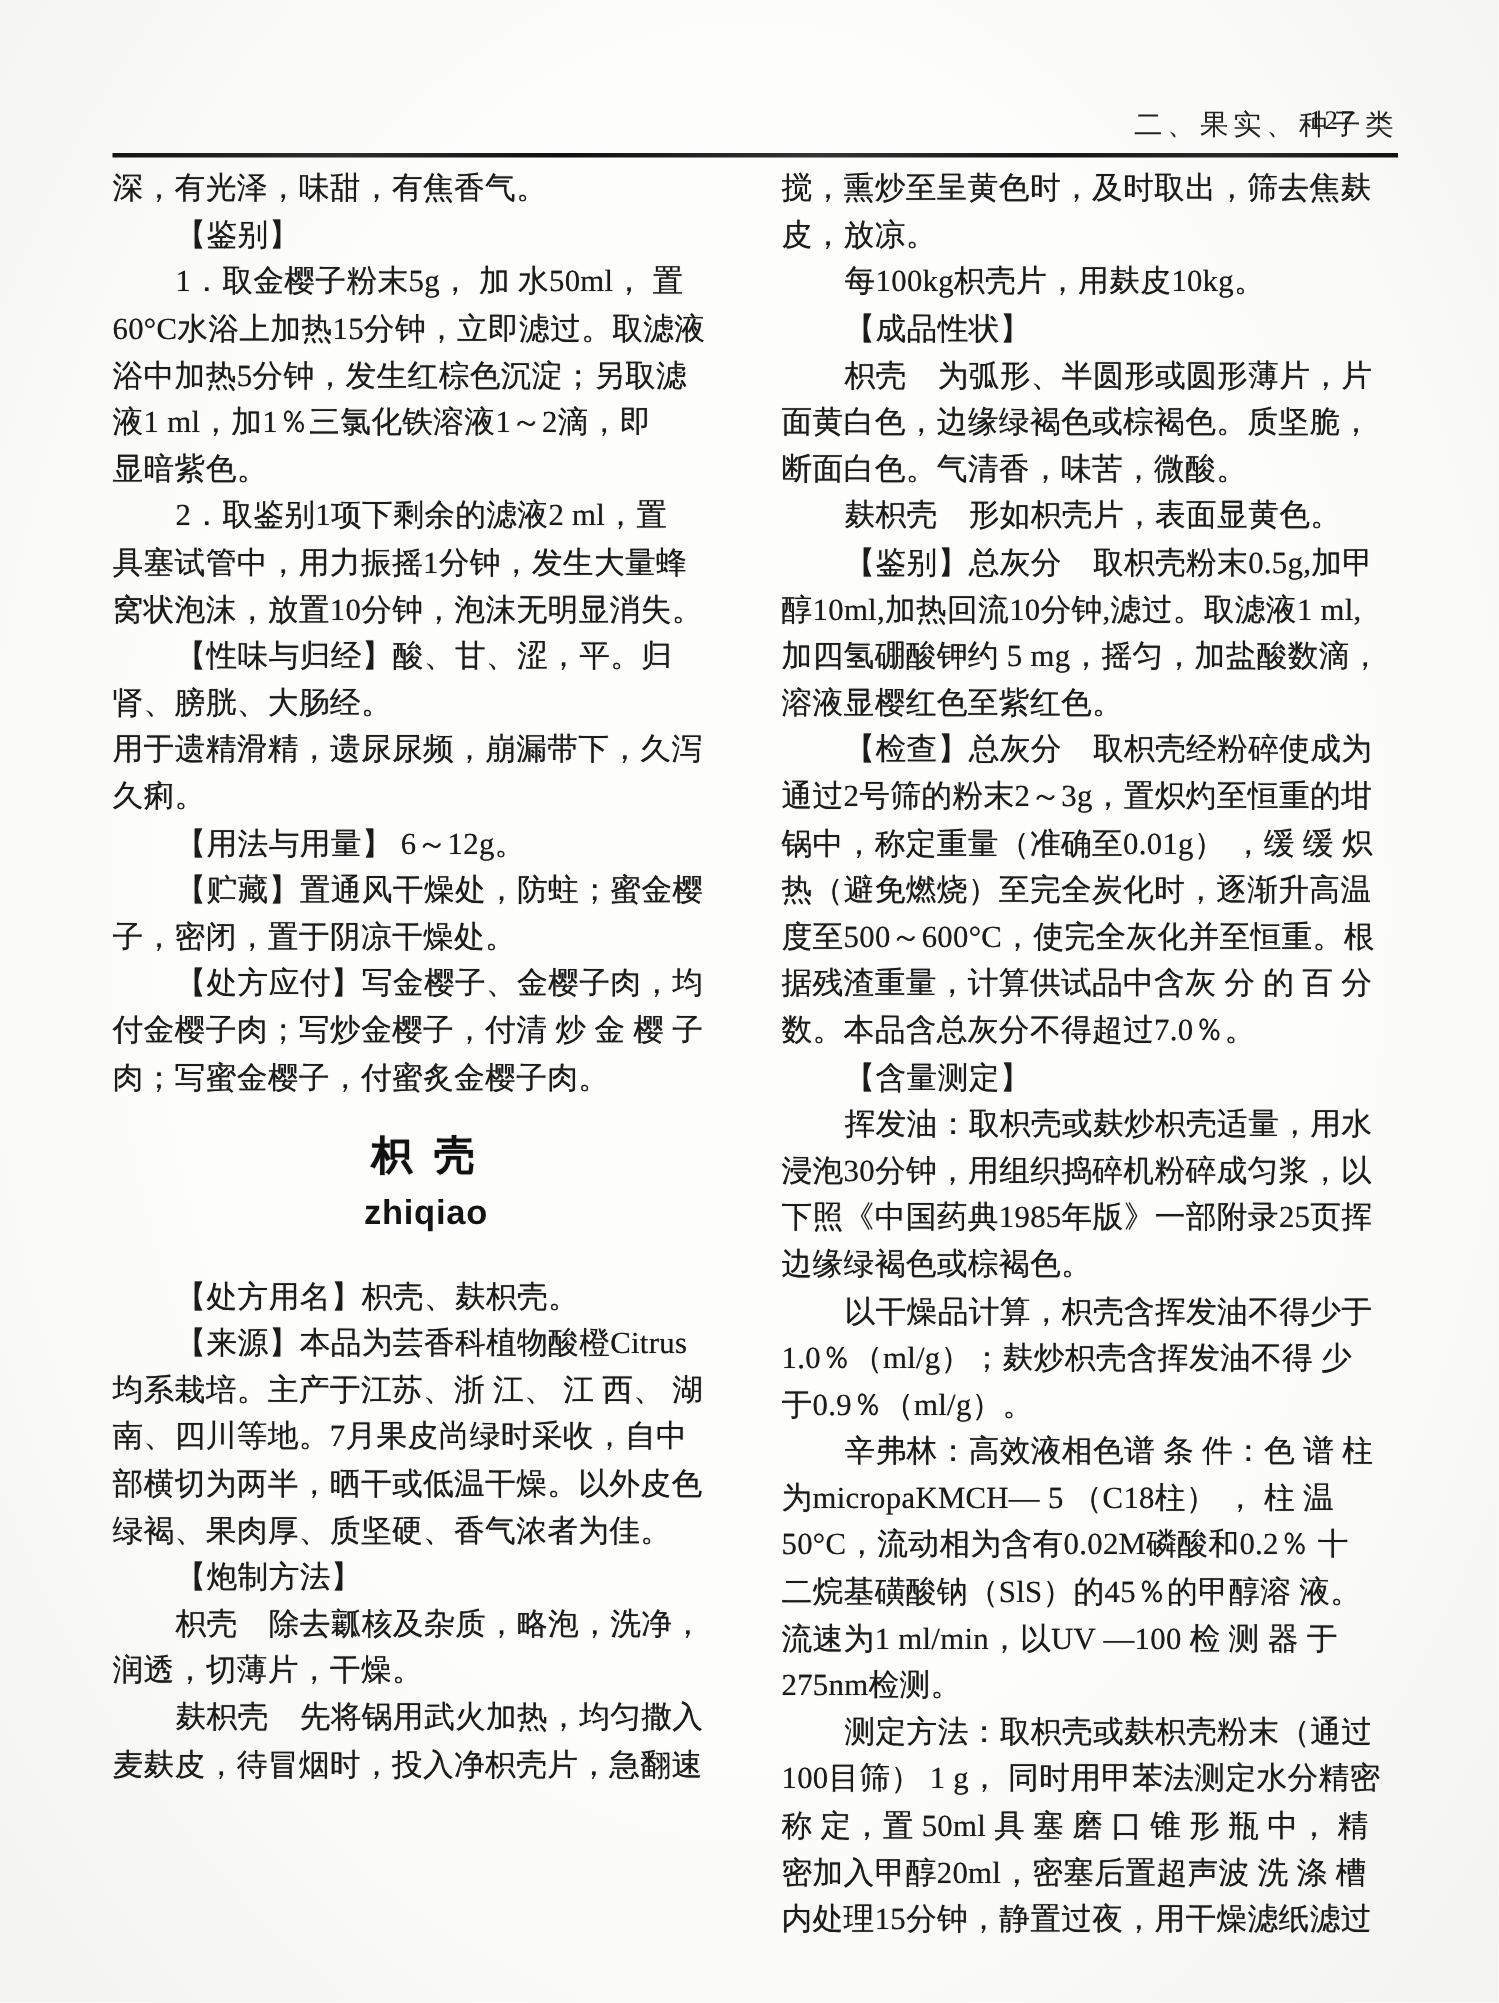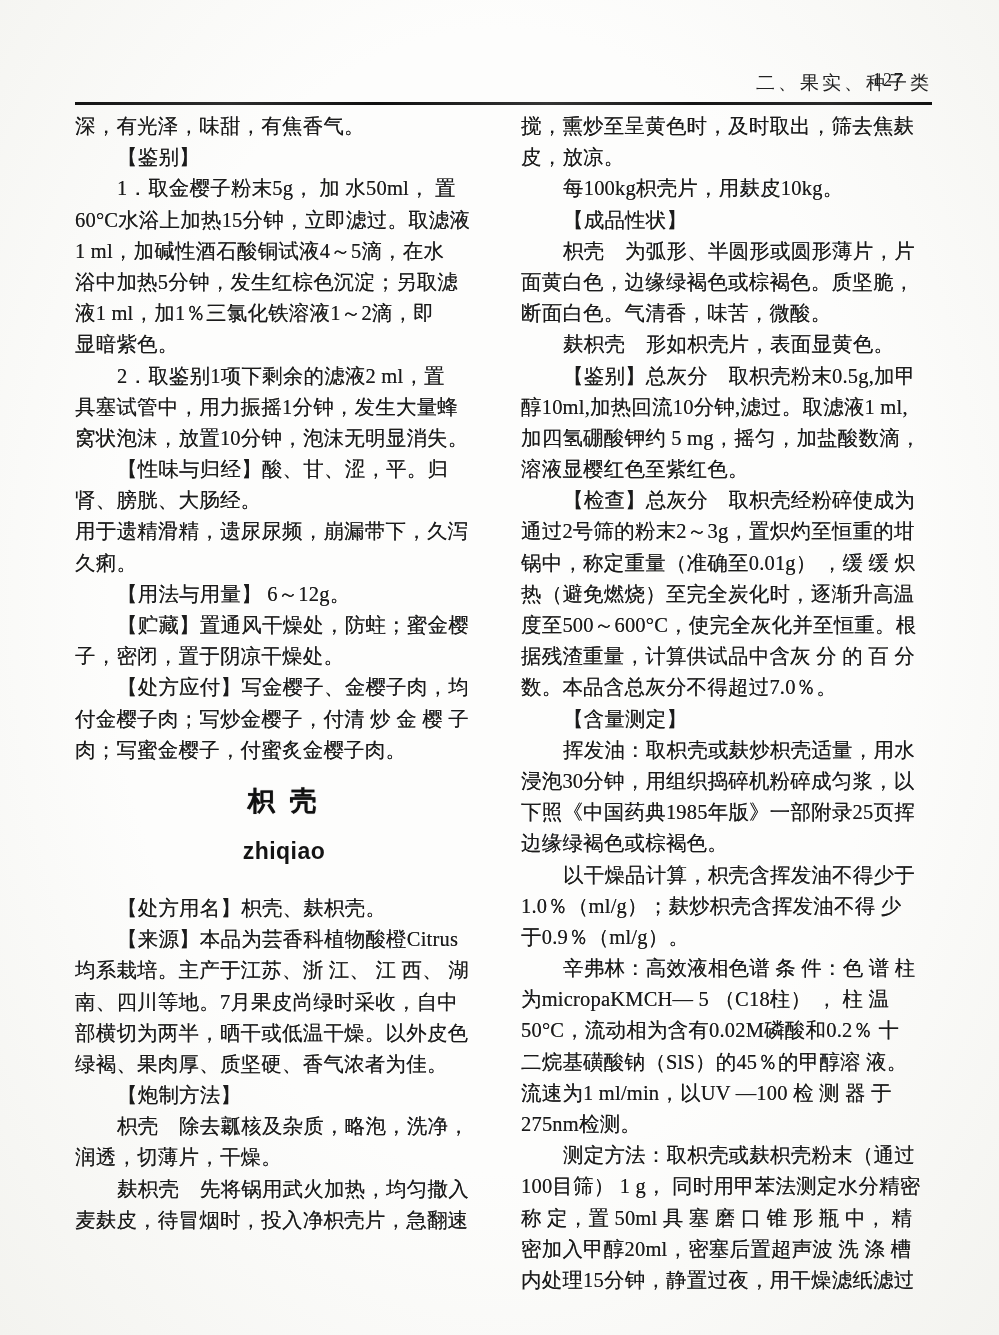--- a/index.html
+++ b/index.html
@@ -41,21 +41,21 @@
   .line.indent { padding-left:42px; }
 
   .title-block { text-align:center; }
   .article-title {
     margin-top:17px;
     font-size:27px; font-weight:bold; line-height:36px;
     letter-spacing:4px; color:#111;
     text-shadow: 0 0 0.7px rgba(10,10,10,0.8);
   }
   .article-pinyin {
-    margin-top:17px; margin-bottom:27px;
+    margin-top:5px; margin-bottom:27px;
     font-family:"Liberation Sans","DejaVu Sans",sans-serif;
     font-size:23px; font-weight:bold; line-height:30px; color:#141414;
     letter-spacing:0.5px;
   }
 </style>
 </head>
 <body>
 
 <div class="page">
 
@@ -65,21 +65,20 @@
   </div>
 
   <div class="header-rule"></div>
 
   <div class="col col-left">
     <div>
         <div class="line">深，有光泽，味甜，有焦香气。</div>
         <div class="line indent">【鉴别】</div>
         <div class="line indent">1．取金樱子粉末5g， 加 水50ml， 置</div>
         <div class="line">60°C水浴上加热15分钟，立即滤过。取滤液</div>
-        <div class="line">1 ml，加碱性酒石酸铜试液4～5滴，在水</div>
         <div class="line">浴中加热5分钟，发生红棕色沉淀；另取滤</div>
         <div class="line">液1 ml，加1％三氯化铁溶液1～2滴，即</div>
         <div class="line">显暗紫色。</div>
         <div class="line indent">2．取鉴别1项下剩余的滤液2 ml，置</div>
         <div class="line">具塞试管中，用力振摇1分钟，发生大量蜂</div>
         <div class="line">窝状泡沫，放置10分钟，泡沫无明显消失。</div>
         <div class="line indent">【性味与归经】酸、甘、涩，平。归</div>
         <div class="line">肾、膀胱、大肠经。</div>
         <div class="line">用于遗精滑精，遗尿尿频，崩漏带下，久泻</div>
         <div class="line">久痢。</div>

